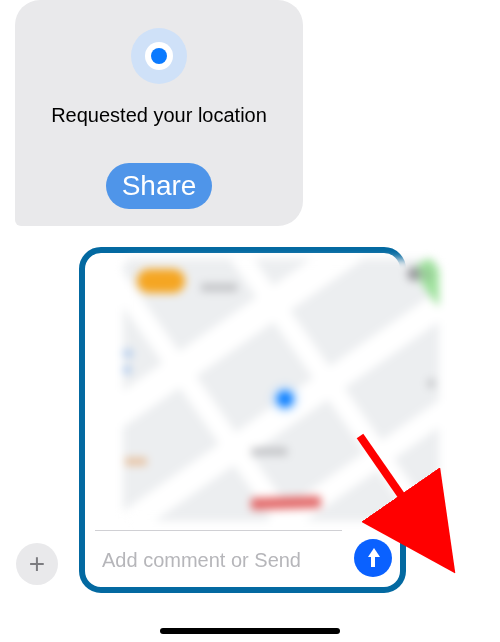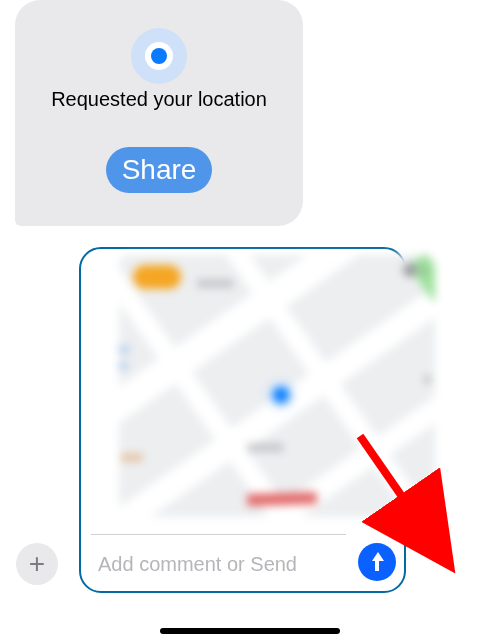--- a/index.html
+++ b/index.html
@@ -3,25 +3,25 @@
 <meta charset="utf-8">
 <style>
   html,body{margin:0;padding:0;width:500px;height:642px;background:#fff;font-family:-apple-system,BlinkMacSystemFont,"Helvetica Neue",Arial,sans-serif;overflow:hidden;}
   .screen{position:relative;width:500px;height:642px;}
 
   
   .bubble{position:absolute;left:15px;top:0;width:288px;height:226px;background:#e9e9eb;border-radius:25px;border-bottom-left-radius:6px;display:flex;flex-direction:column;align-items:center;}
   .loc-icon-wrap{margin-top:28px;width:56px;height:56px;border-radius:50%;background:#cfe1f8;display:flex;align-items:center;justify-content:center;}
   .loc-icon-inner{width:28px;height:28px;border-radius:50%;background:#fff;display:flex;align-items:center;justify-content:center;}
   .loc-dot{width:16px;height:16px;border-radius:50%;background:#0a7aff;}
-  .req-text{margin-top:4px;font-size:20px;color:#000;}
+  .req-text{margin-top:20px;font-size:20px;color:#000;}
   .share-btn{margin-top:36px;width:106px;height:46px;border:none;border-radius:23px;background:#4f95e9;color:#fff;font-size:28px;font-weight:500;cursor:pointer;}
 
   
-  .composer{position:absolute;left:79px;top:247px;width:327px;height:346px;border:2px solid #0369a1;border-radius:22px;background:#fff;box-sizing:border-box;}
+  .composer{position:absolute;left:79px;top:247px;width:327px;height:346px;border:6px solid #0369a1;border-radius:22px;background:#fff;box-sizing:border-box;}
   .map{position:absolute;left:38px;top:6px;width:316px;height:262px;border-radius:10px;overflow:hidden;filter:blur(4px);}
   .map-bg{position:absolute;inset:0;background:#eceef0;}
   .road{position:absolute;background:#ffffff;}
   .r1{width:460px;height:30px;left:-80px;top:30px;transform:rotate(-35deg);}
   .r2{width:460px;height:26px;left:-80px;top:150px;transform:rotate(-35deg);}
   .r3{width:460px;height:22px;left:-80px;top:260px;transform:rotate(-35deg);}
   .r4{width:20px;height:460px;left:60px;top:-100px;transform:rotate(-35deg);}
   .r5{width:20px;height:460px;left:200px;top:-100px;transform:rotate(-35deg);}
   .pill{position:absolute;left:14px;top:10px;width:48px;height:24px;border-radius:12px;background:#f5a623;}
   .park{position:absolute;right:-6px;top:0;width:22px;height:46px;background:#9ee29c;transform:rotate(-35deg);border-radius:4px;}

